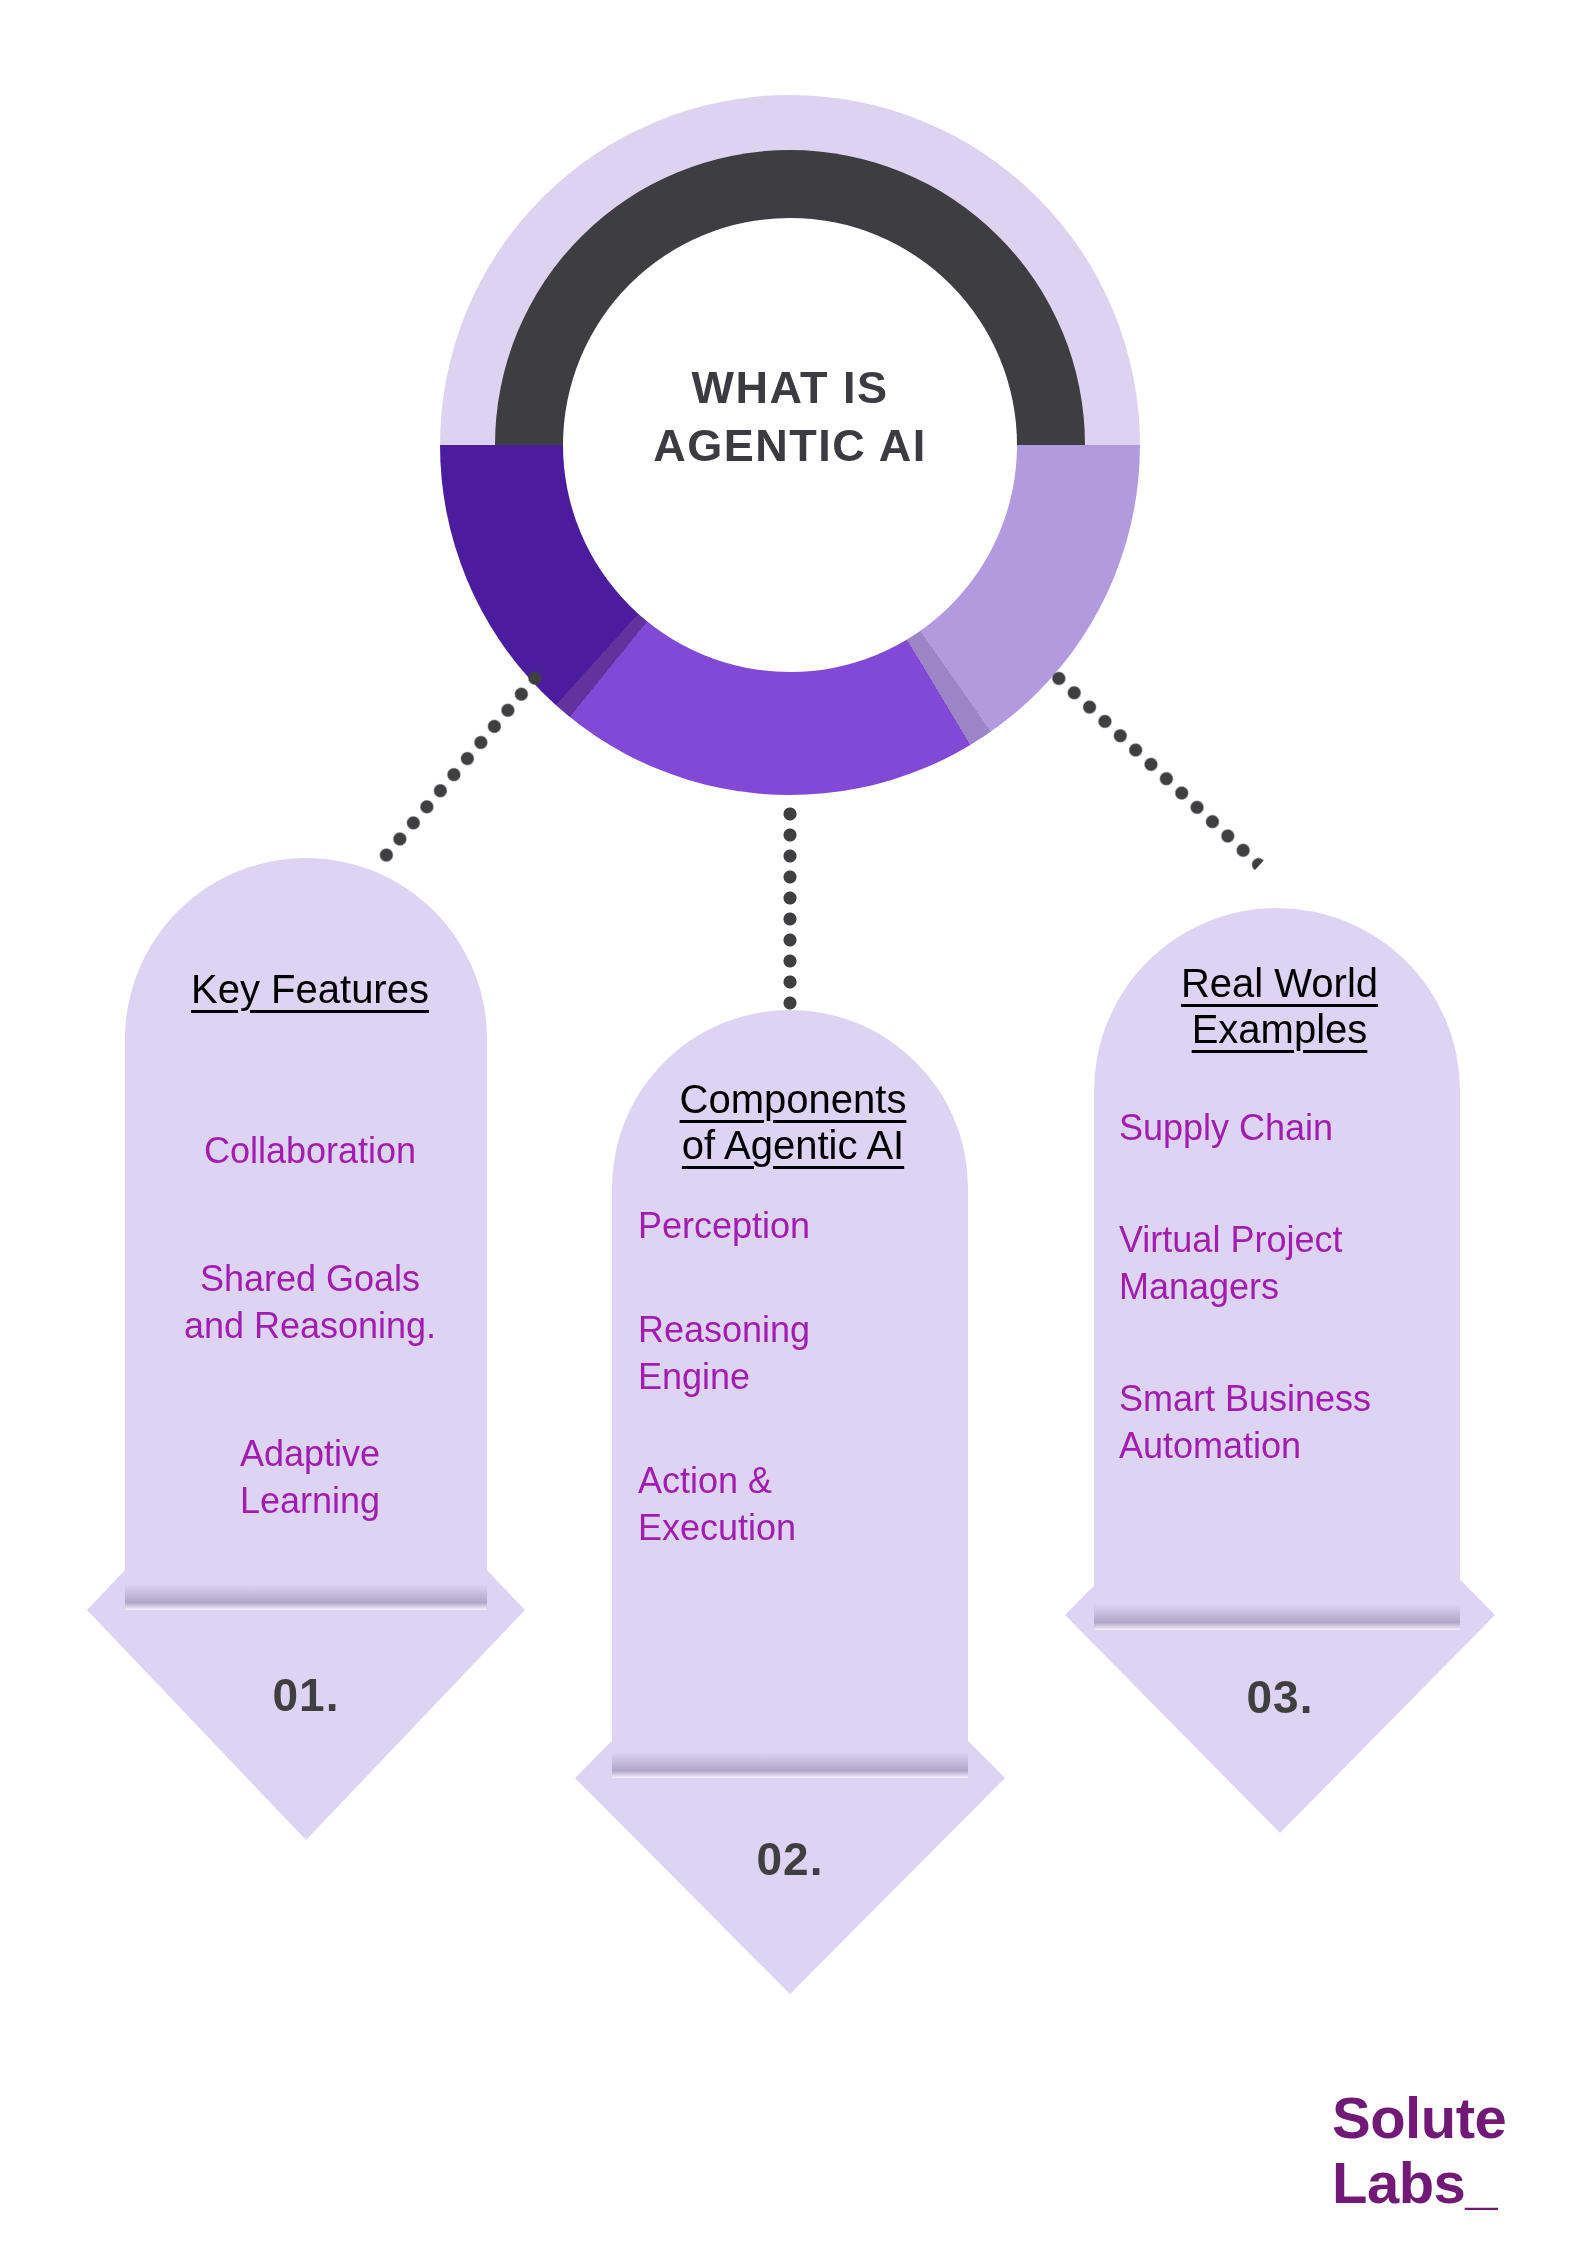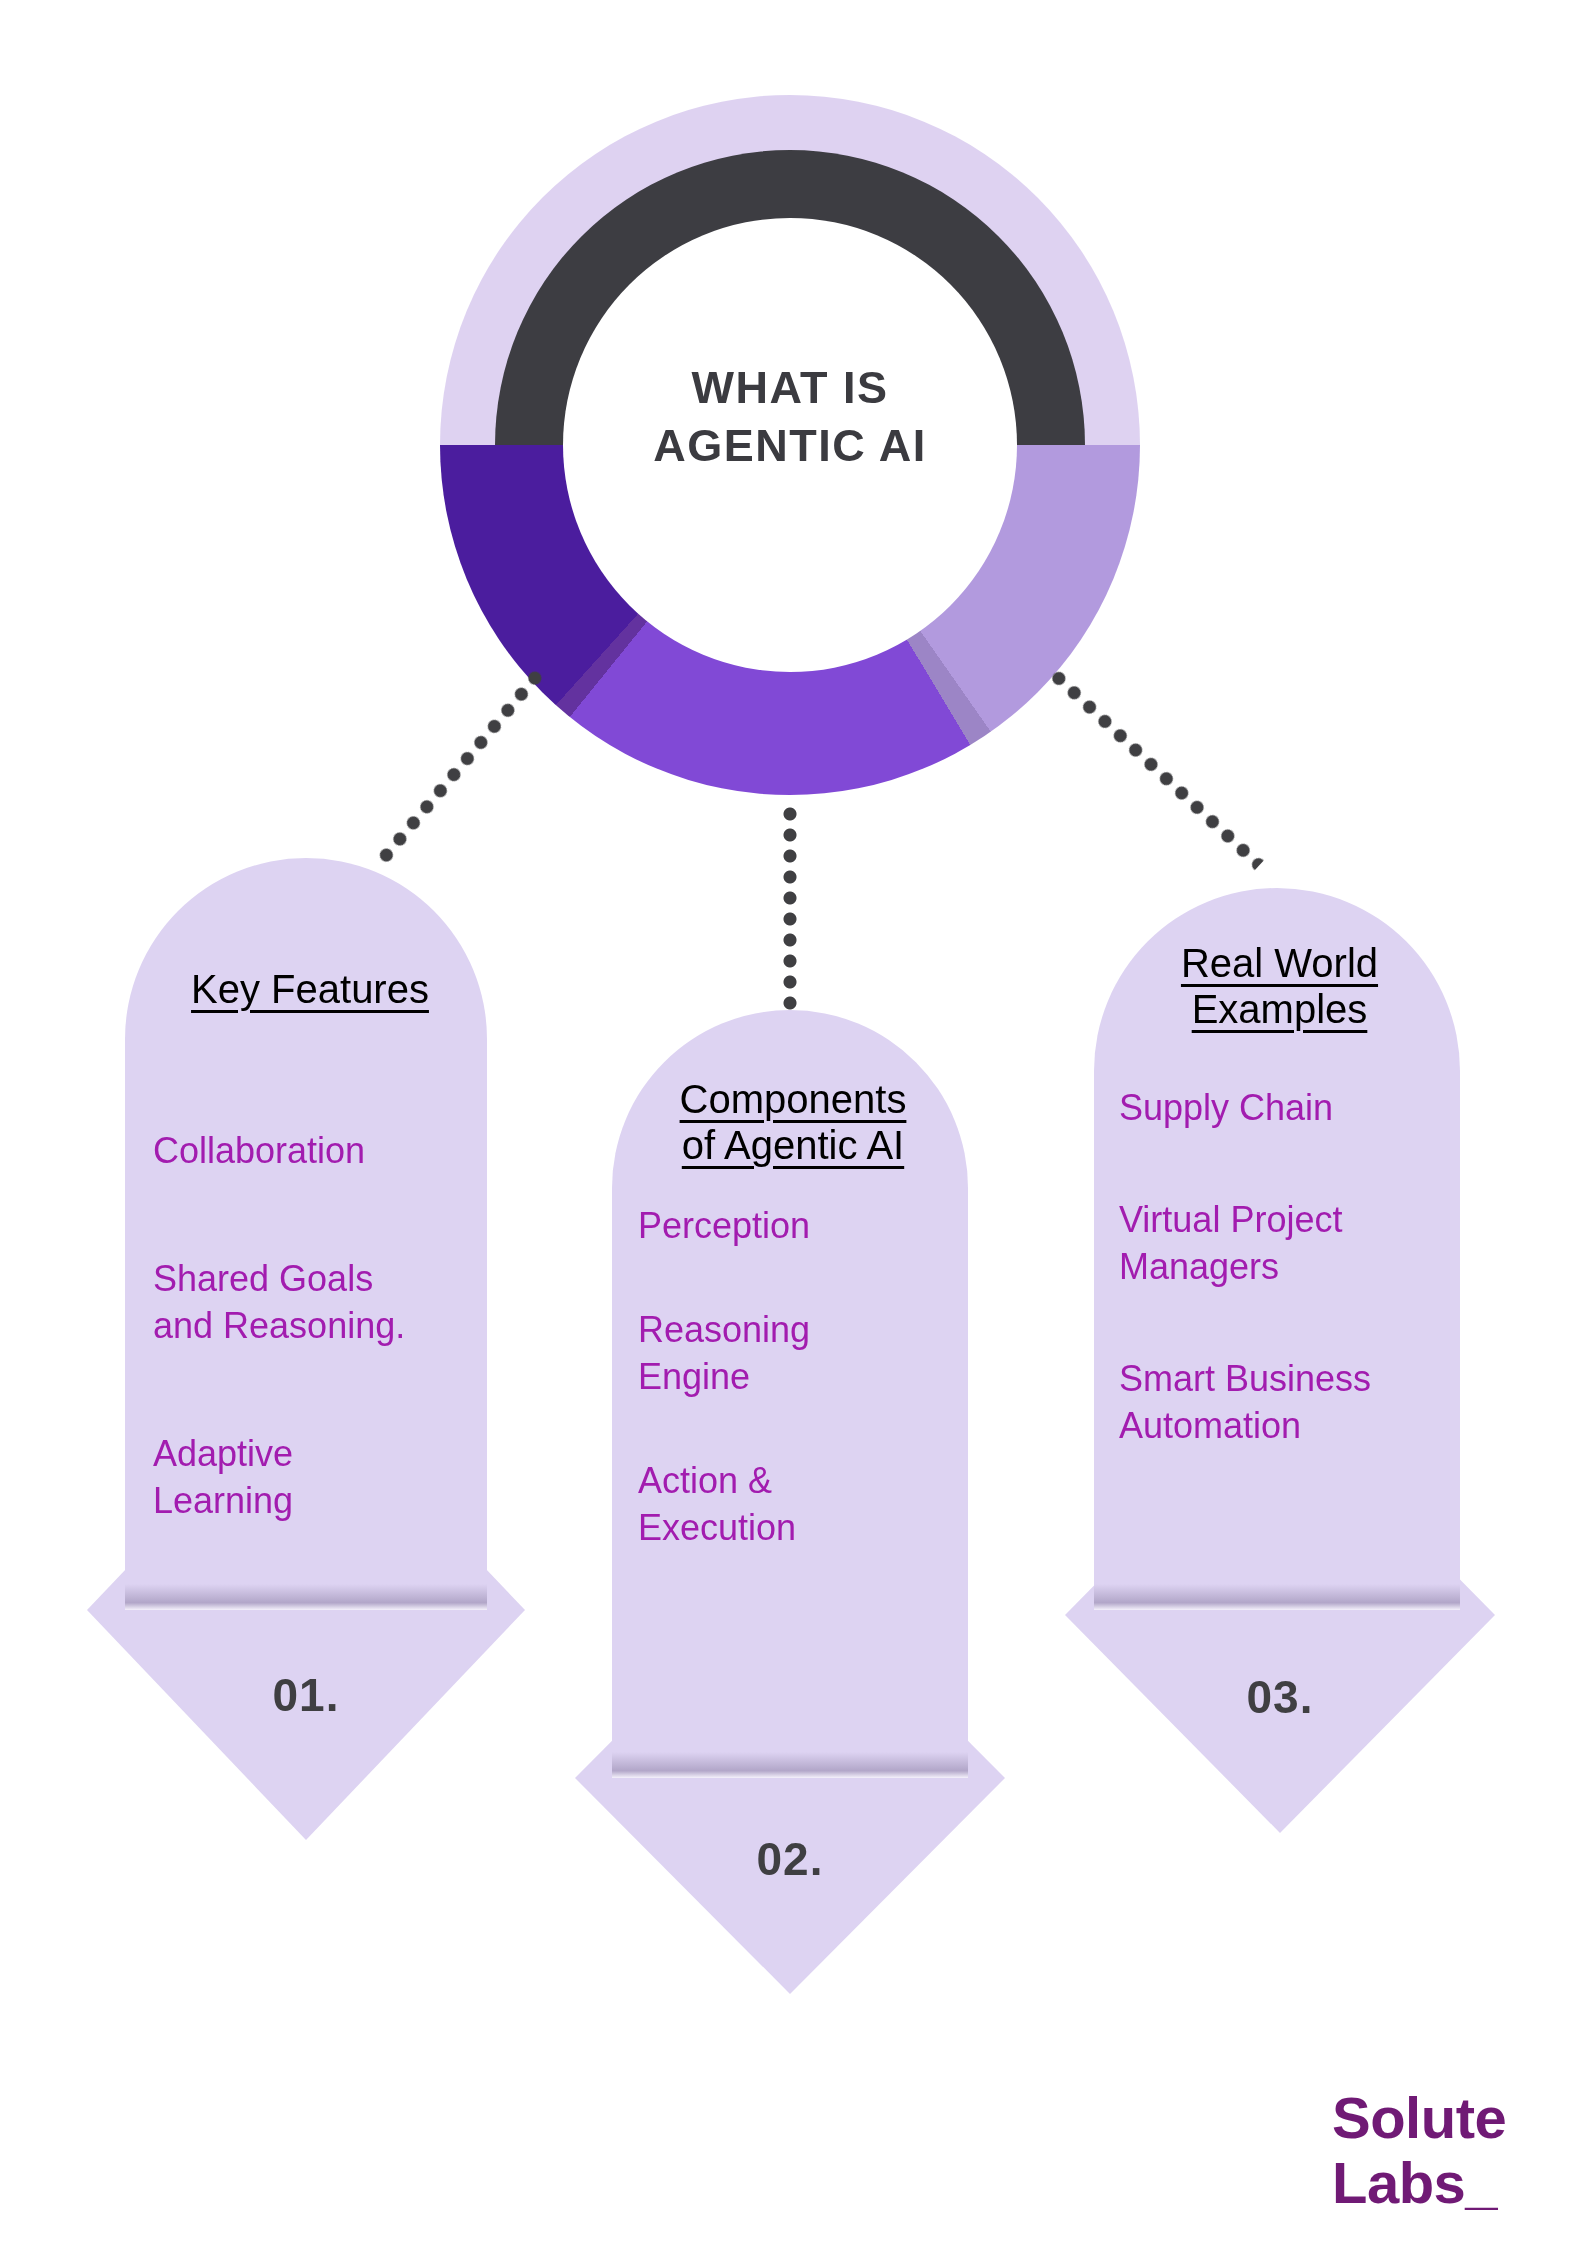--- a/index.html
+++ b/index.html
@@ -38,34 +38,34 @@
     background-image:radial-gradient(circle 6.5px at 8px 8px,#3f3f42 6px,rgba(0,0,0,0) 7px);
     background-size:16px 21px;background-repeat:repeat-y;background-position:center top;
   }
   .dotline.left  {left:532px; top:672px;height:252px;transform:rotate(40deg);transform-origin:8px 0;}
   .dotline.center{left:782px; top:806px;height:208px;}
   .dotline.right {left:1045px;top:673px;height:282px;transform:rotate(-47deg);transform-origin:8px 0;}
   
   .pill-col{position:absolute;background:#ddd3f2;}
   .col1{left:125px; top:858px; width:362px;height:752px;border-radius:181px 181px 0 0;padding:108px 20px 0 28px;}
   .col2{left:612px; top:1010px;width:356px;height:768px;border-radius:178px 178px 0 0;padding:66px 20px 0 26px;}
-  .col3{left:1094px;top:888px; width:366px;height:722px;border-radius:183px 183px 0 0;padding:52px 20px 0 25px;}
+  .col3{left:1094px;top:908px; width:366px;height:722px;border-radius:183px 183px 0 0;padding:52px 20px 0 25px;}
   .pill-col{box-sizing:border-box;}
   .pill-heading{
     text-align:center;font-size:40px;font-weight:400;color:#000000;line-height:1.15;
     text-decoration:underline;text-decoration-thickness:2.5px;text-underline-offset:7px;
     white-space:pre-line;
   }
   .col1 .pill-heading{margin-bottom:115px;}
   .col2 .pill-heading{margin-bottom:34px;}
   .col3 .pill-heading{margin-bottom:52px;}
   .pill-item{
     font-size:36px;font-weight:400;color:#a21caf;line-height:1.32;white-space:pre-line;
   }
-  .col1 .pill-item{margin-bottom:80px;}
+  .col1 .pill-item{margin-bottom:80px;text-align:center;}
   .col2 .pill-item{margin-bottom:56px;}
   .col3 .pill-item{margin-bottom:64px;}
   .col2 .pill-item:last-child{margin-top:76px;}
   .shadow-band{
     position:absolute;left:0;bottom:0;width:100%;height:26px;
     background:linear-gradient(to bottom,rgba(125,112,150,0) 0%,rgba(125,112,150,0.45) 72%,rgba(246,243,252,0.95) 100%);
   }
   
   .diamond{
     position:absolute;background:#ddd3f2;

